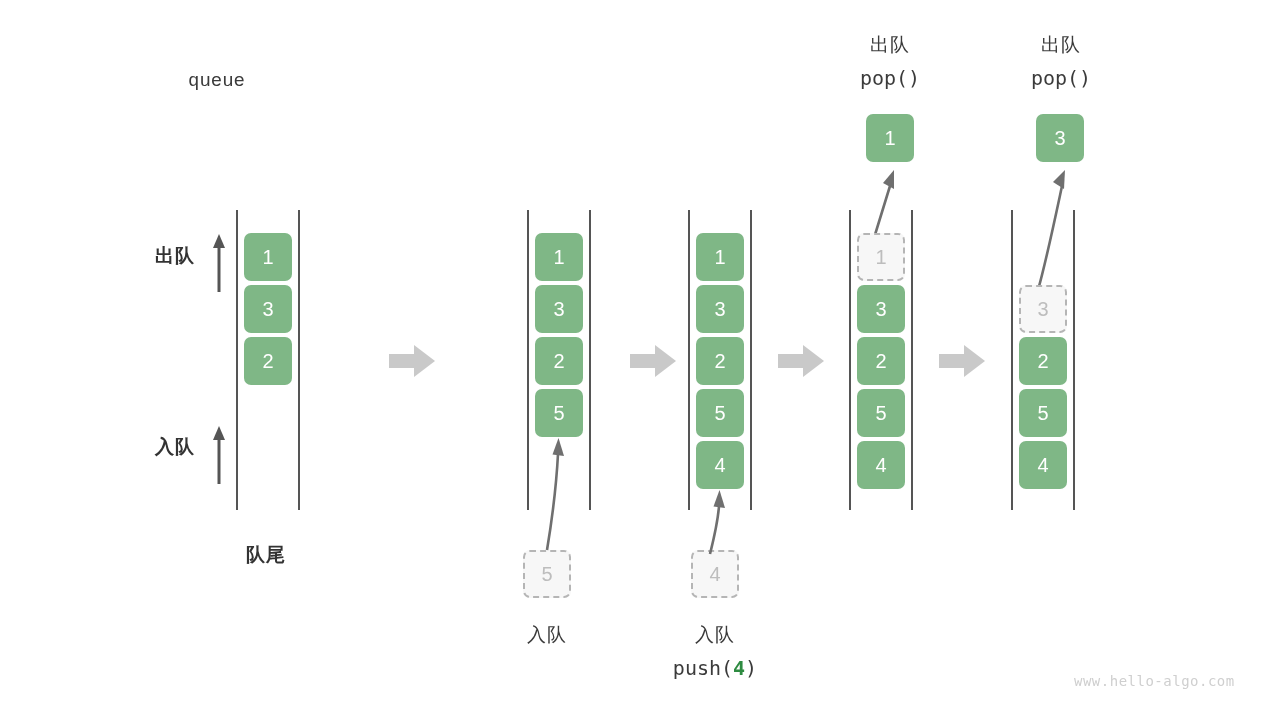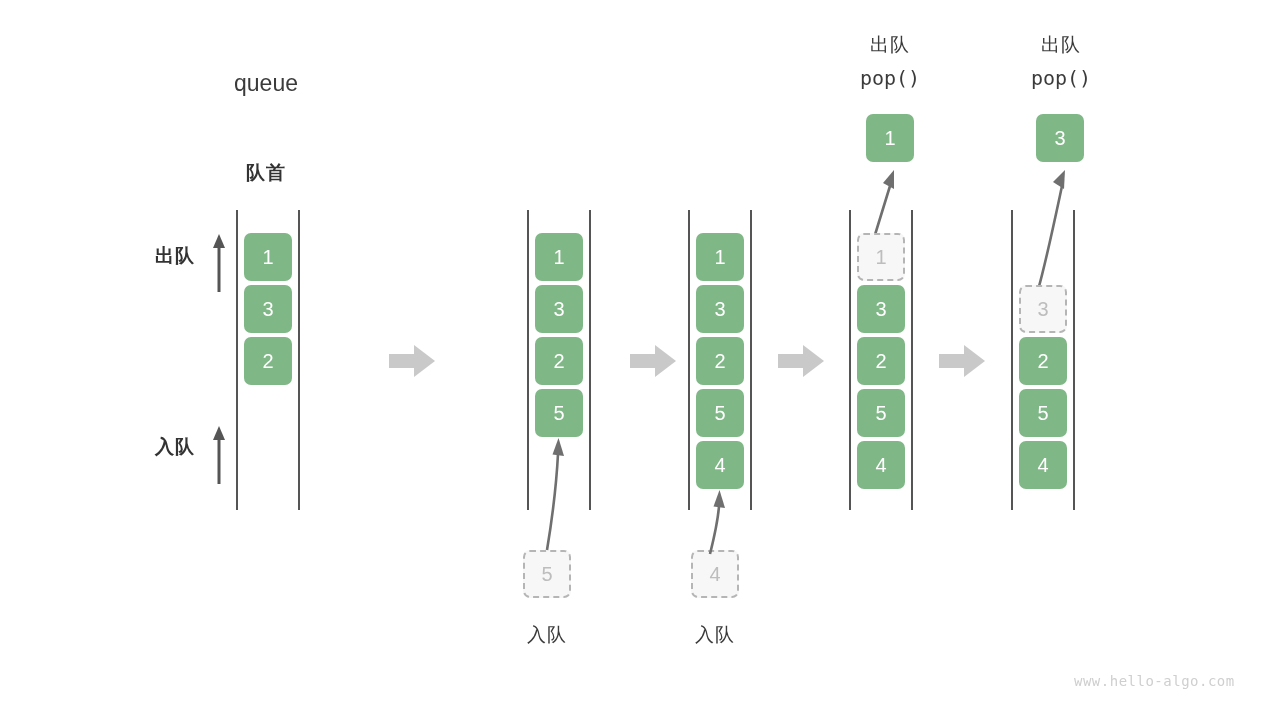--- a/index.html
+++ b/index.html
@@ -25,24 +25,23 @@
 
   
   .title-cn {
     font-size: 22px;
     font-weight: bold;
     color: #489e51;
     text-align: center;
     letter-spacing: 1px;
   }
   .title-en {
-    font-family: Liberation Sans, sans-serif;
-    font-size: 23px;
+    font-family: Liberation Mono, monospace;
+    font-size: 19px;
     color: #3b3b3b;
-    text-align: center;
   }
   .label-cn-bold {
     font-size: 19px;
     font-weight: bold;
     color: #333333;
     text-align: center;
     letter-spacing: 1px;
   }
   .op-cn {
     font-size: 19px;
@@ -111,22 +110,22 @@
 </style>
 </head>
 <body>
 
 <div class="stage">
 
   <div class="abs" style="left:188px; top:70px; width:156px;">
     <div class="title-en">queue</div>
   </div>
 
-  <div class="abs" style="left:188px; top:160px; width:156px;">
-    <div class="label-cn-bold">队首</div>
+  <div class="abs" style="left:188px; top:542px; width:156px;">
+    <div class="label-cn-bold">队尾</div>
   </div>
 
   <div class="abs" style="left:142px; top:243px; width:66px;">
     <div class="label-cn-bold">出队</div>
   </div>
   <svg class="dir-arrow" style="left:208px; top:232px;" width="22" height="62" viewBox="0 0 22 62">
     <line x1="11" y1="60" x2="11" y2="12" stroke="#555555" stroke-width="3"></line>
     <path d="M11 2 L17 16 L5 16 Z" fill="#555555"></path>
   </svg>
 
@@ -182,20 +181,23 @@
 
   <div class="node ghost" style="left:691px; top:550px;">4</div>
   <svg class="motion" style="left:698px; top:482px;" width="40" height="74" viewBox="0 0 40 74">
     <path d="M12 72 C 16 56, 20 38, 21 24" stroke="#6f6f6f" stroke-width="2.6" fill="none"></path>
     <path d="M21.5 8 L27 26 L15.5 24.5 Z" fill="#6f6f6f"></path>
   </svg>
 
   <div class="abs" style="left:637px; top:622px; width:156px;">
     <div class="op-cn">入队</div>
   </div>
+  <div class="abs" style="left:637px; top:656px; width:156px;">
+    <div class="op-code"><span>push(</span><span class="argv">4</span><span>)</span></div>
+  </div>
 
   <svg class="step-arrow" style="left:778px; top:345px;" viewBox="0 0 46 32">
     <path d="M0 9 L25 9 L25 0 L46 16 L25 32 L25 23 L0 23 Z" fill="#c9c9c9"></path>
   </svg>
 
   <div class="abs" style="left:812px; top:32px; width:156px;">
     <div class="op-cn">出队</div>
   </div>
   <div class="abs" style="left:812px; top:66px; width:156px;">
     <div class="op-code">pop()</div>

